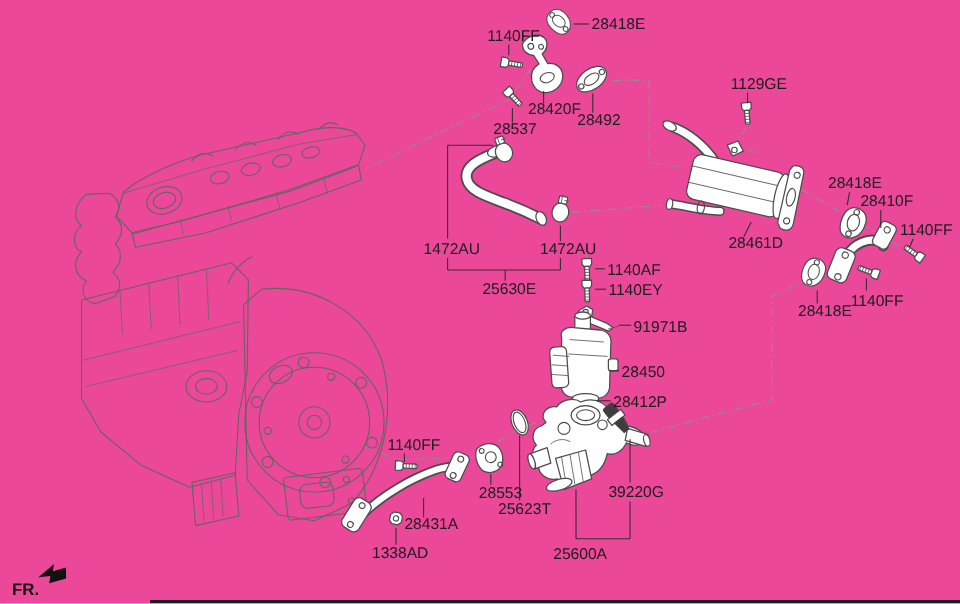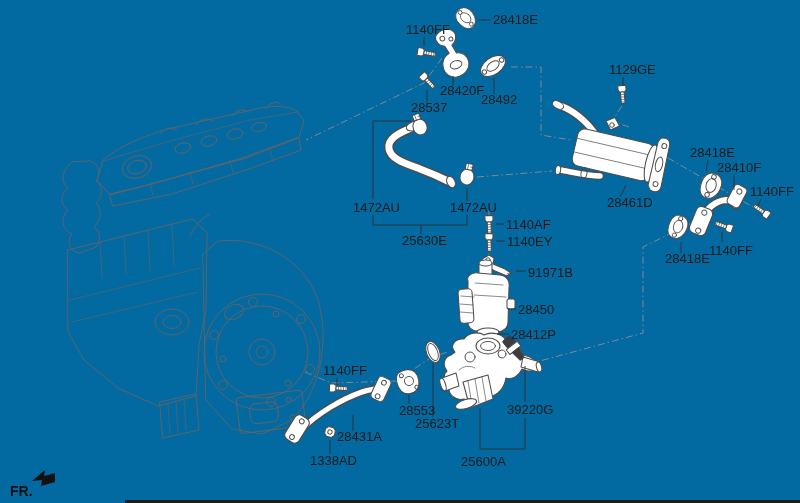--- a/index.html
+++ b/index.html
@@ -1,16 +1,16 @@
 <!DOCTYPE html>
 <html><head>
 <meta charset="utf-8">
 <style>
   html,body{margin:0;padding:0;background:#fff}
-  .stage{position:relative;width:800px;height:503px;background:#0369a1;overflow:hidden}
+  .stage{position:relative;width:800px;height:503px;background:#ec4899;overflow:hidden}
   svg{display:block}
   .lbl{font:13px "Liberation Sans",sans-serif;fill:#1b1b1b}
   .fr{font:bold 14px "Liberation Sans",sans-serif;fill:#111}
   .eng{stroke:#646464;stroke-width:.9;fill:none;stroke-linejoin:round;stroke-linecap:round}
   .p{stroke:#4c4c4c;stroke-width:1.05;fill:#fff;stroke-linejoin:round;stroke-linecap:round}
   .pn{stroke:#4c4c4c;stroke-width:.95;fill:none;stroke-linejoin:round;stroke-linecap:round}
   .dk{fill:#3d3d3d;stroke:#3d3d3d;stroke-width:.8}
   .t1{stroke:#4c4c4c;fill:none;stroke-linecap:round}
   .t2{stroke:#fff;fill:none;stroke-linecap:round}
   .lead{stroke:#303030;stroke-width:.9;fill:none}

